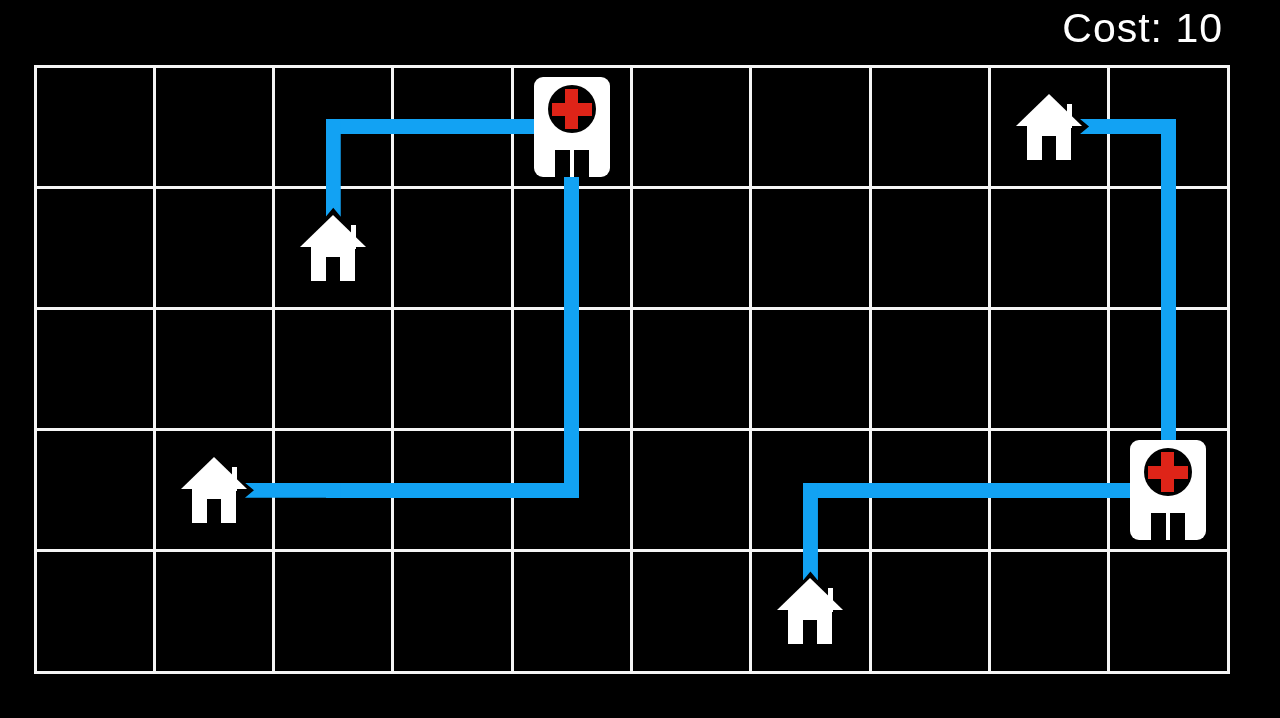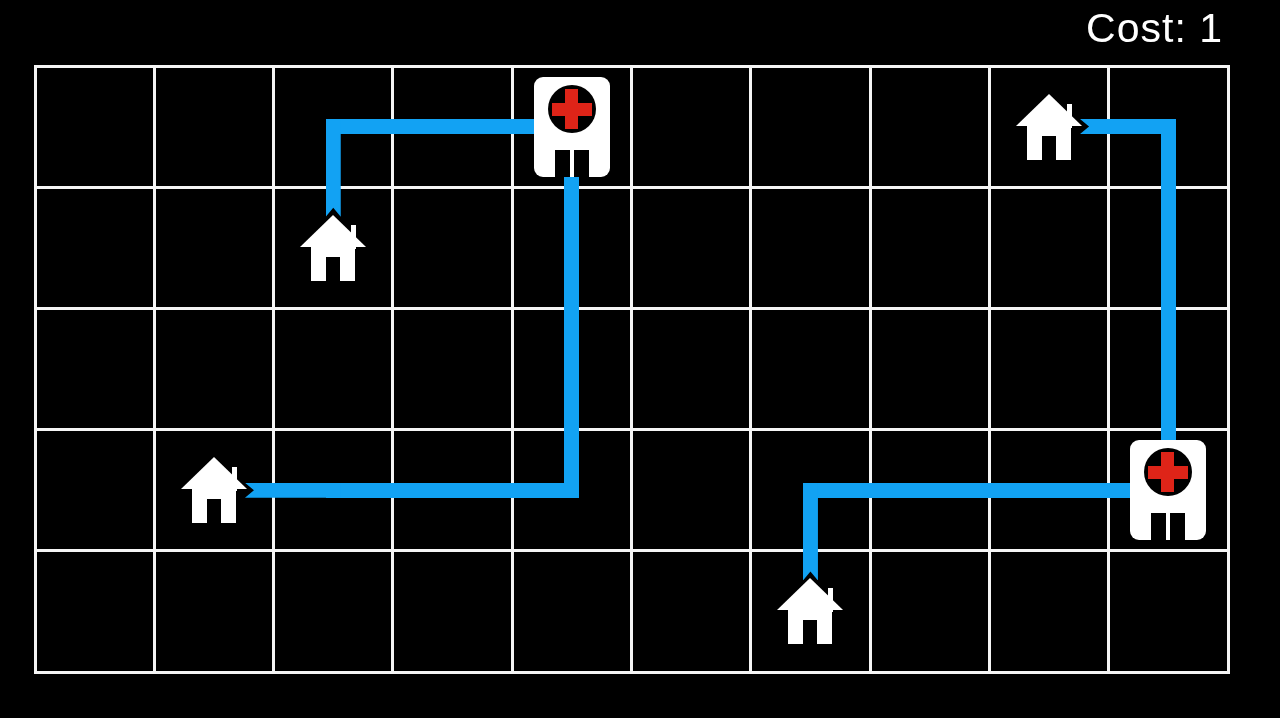--- a/index.html
+++ b/index.html
@@ -75,21 +75,21 @@
   .hospital-door {
     position: absolute; top: 73px; width: 15px; height: 27px; background: #000;
   }
   .hospital-door.left  { left: 21px; }
   .hospital-door.right { left: 40px; }
 </style>
 </head>
 <body>
 
 <div id="stage">
-  <div class="cost">Cost: 1</div>
+  <div class="cost">Cost: 10</div>
 <div class="grid-line" style="left: 33.5px; top: 64.5px; width: 3px; height: 609px;"></div>
     <div class="grid-line" style="left: 152.8px; top: 64.5px; width: 3px; height: 609px;"></div>
     <div class="grid-line" style="left: 272.1px; top: 64.5px; width: 3px; height: 609px;"></div>
     <div class="grid-line" style="left: 391.4px; top: 64.5px; width: 3px; height: 609px;"></div>
     <div class="grid-line" style="left: 510.7px; top: 64.5px; width: 3px; height: 609px;"></div>
     <div class="grid-line" style="left: 630px; top: 64.5px; width: 3px; height: 609px;"></div>
     <div class="grid-line" style="left: 749.3px; top: 64.5px; width: 3px; height: 609px;"></div>
     <div class="grid-line" style="left: 868.6px; top: 64.5px; width: 3px; height: 609px;"></div>
     <div class="grid-line" style="left: 987.9px; top: 64.5px; width: 3px; height: 609px;"></div>
     <div class="grid-line" style="left: 1107.2px; top: 64.5px; width: 3px; height: 609px;"></div>

